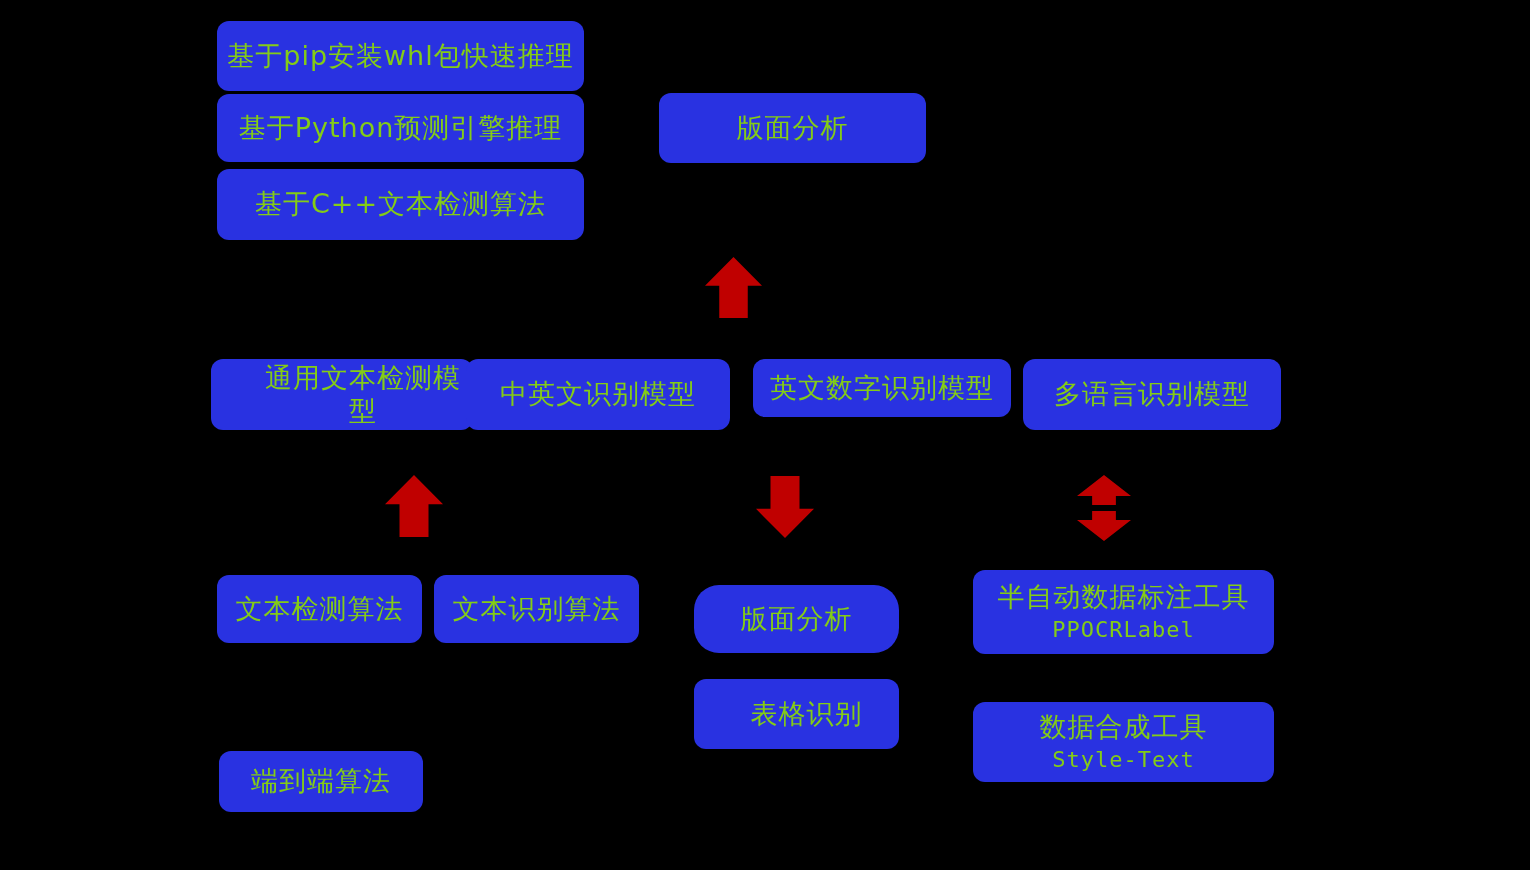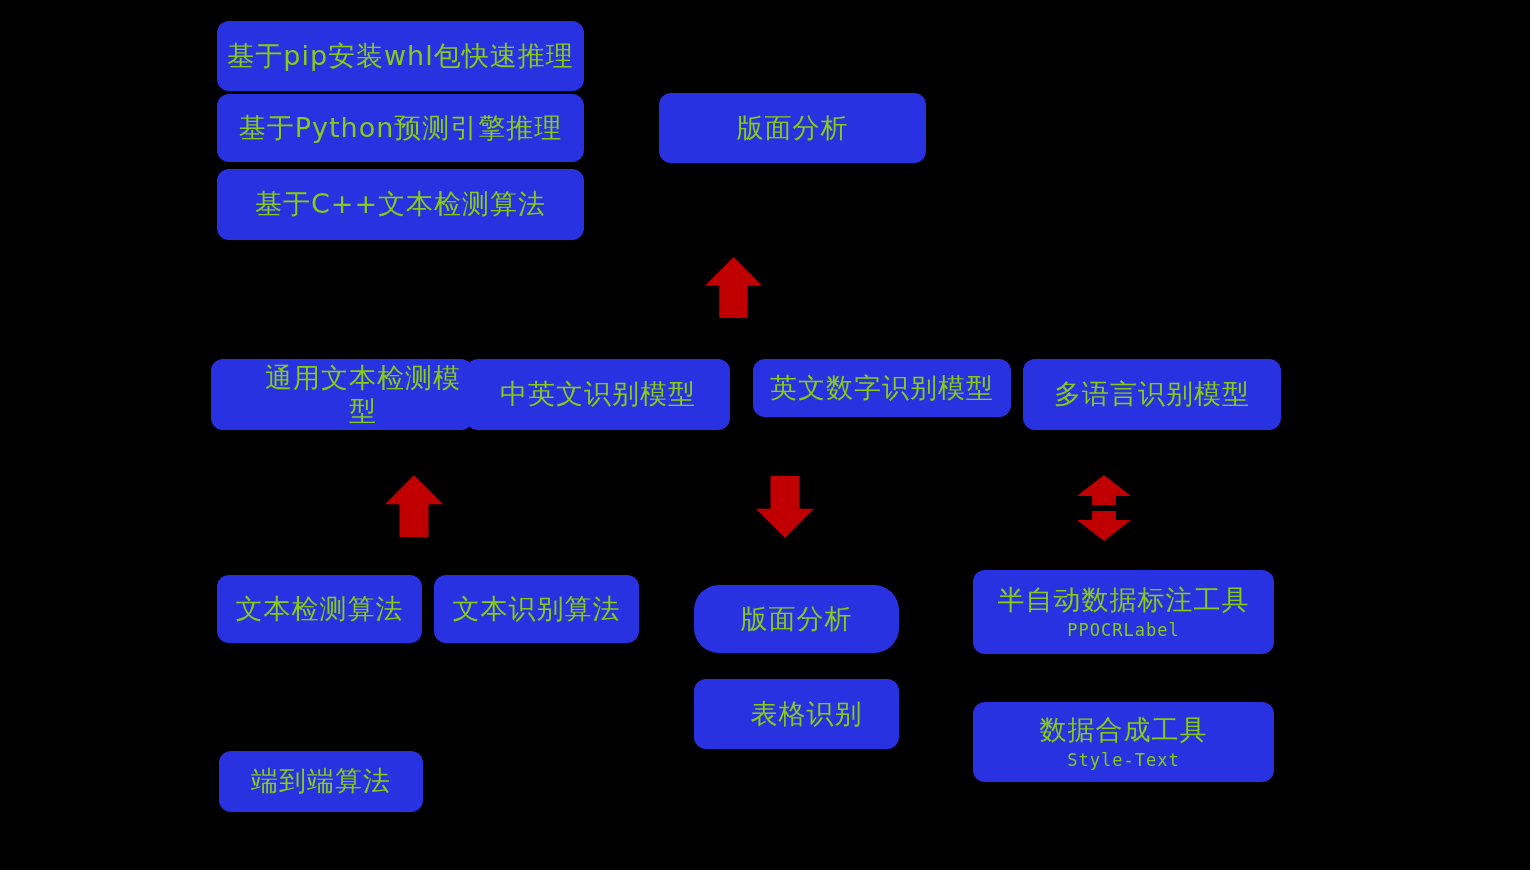--- a/index.html
+++ b/index.html
@@ -11,21 +11,21 @@
   .box {
     position:absolute; background:#2932E1; border-radius:12px;
     color:#84cc16; display:flex; align-items:center; justify-content:center;
     text-align:center; font-size:27px; letter-spacing:1px; line-height:1.2;
     box-sizing:border-box;
     margin-left:9px;
   }
   .box.two-line { flex-direction:column; gap:3px; }
   .box .sub {
     font-family:"DejaVu Sans Mono", monospace;
-    font-size:17px; letter-spacing:1px;
+    font-size:22px; letter-spacing:1px;
   }
   .arrow { position:absolute; background:#C00000; }
   .arrow.up {
     clip-path:polygon(50% 0%, 100% 47%, 75% 47%, 75% 100%, 25% 100%, 25% 47%, 0% 47%);
   }
   .arrow.down {
     clip-path:polygon(25% 0%, 75% 0%, 75% 53%, 100% 53%, 50% 100%, 0% 53%, 25% 53%);
   }
   .arrow-double {
     position:absolute; display:flex; flex-direction:column; gap:6px;

